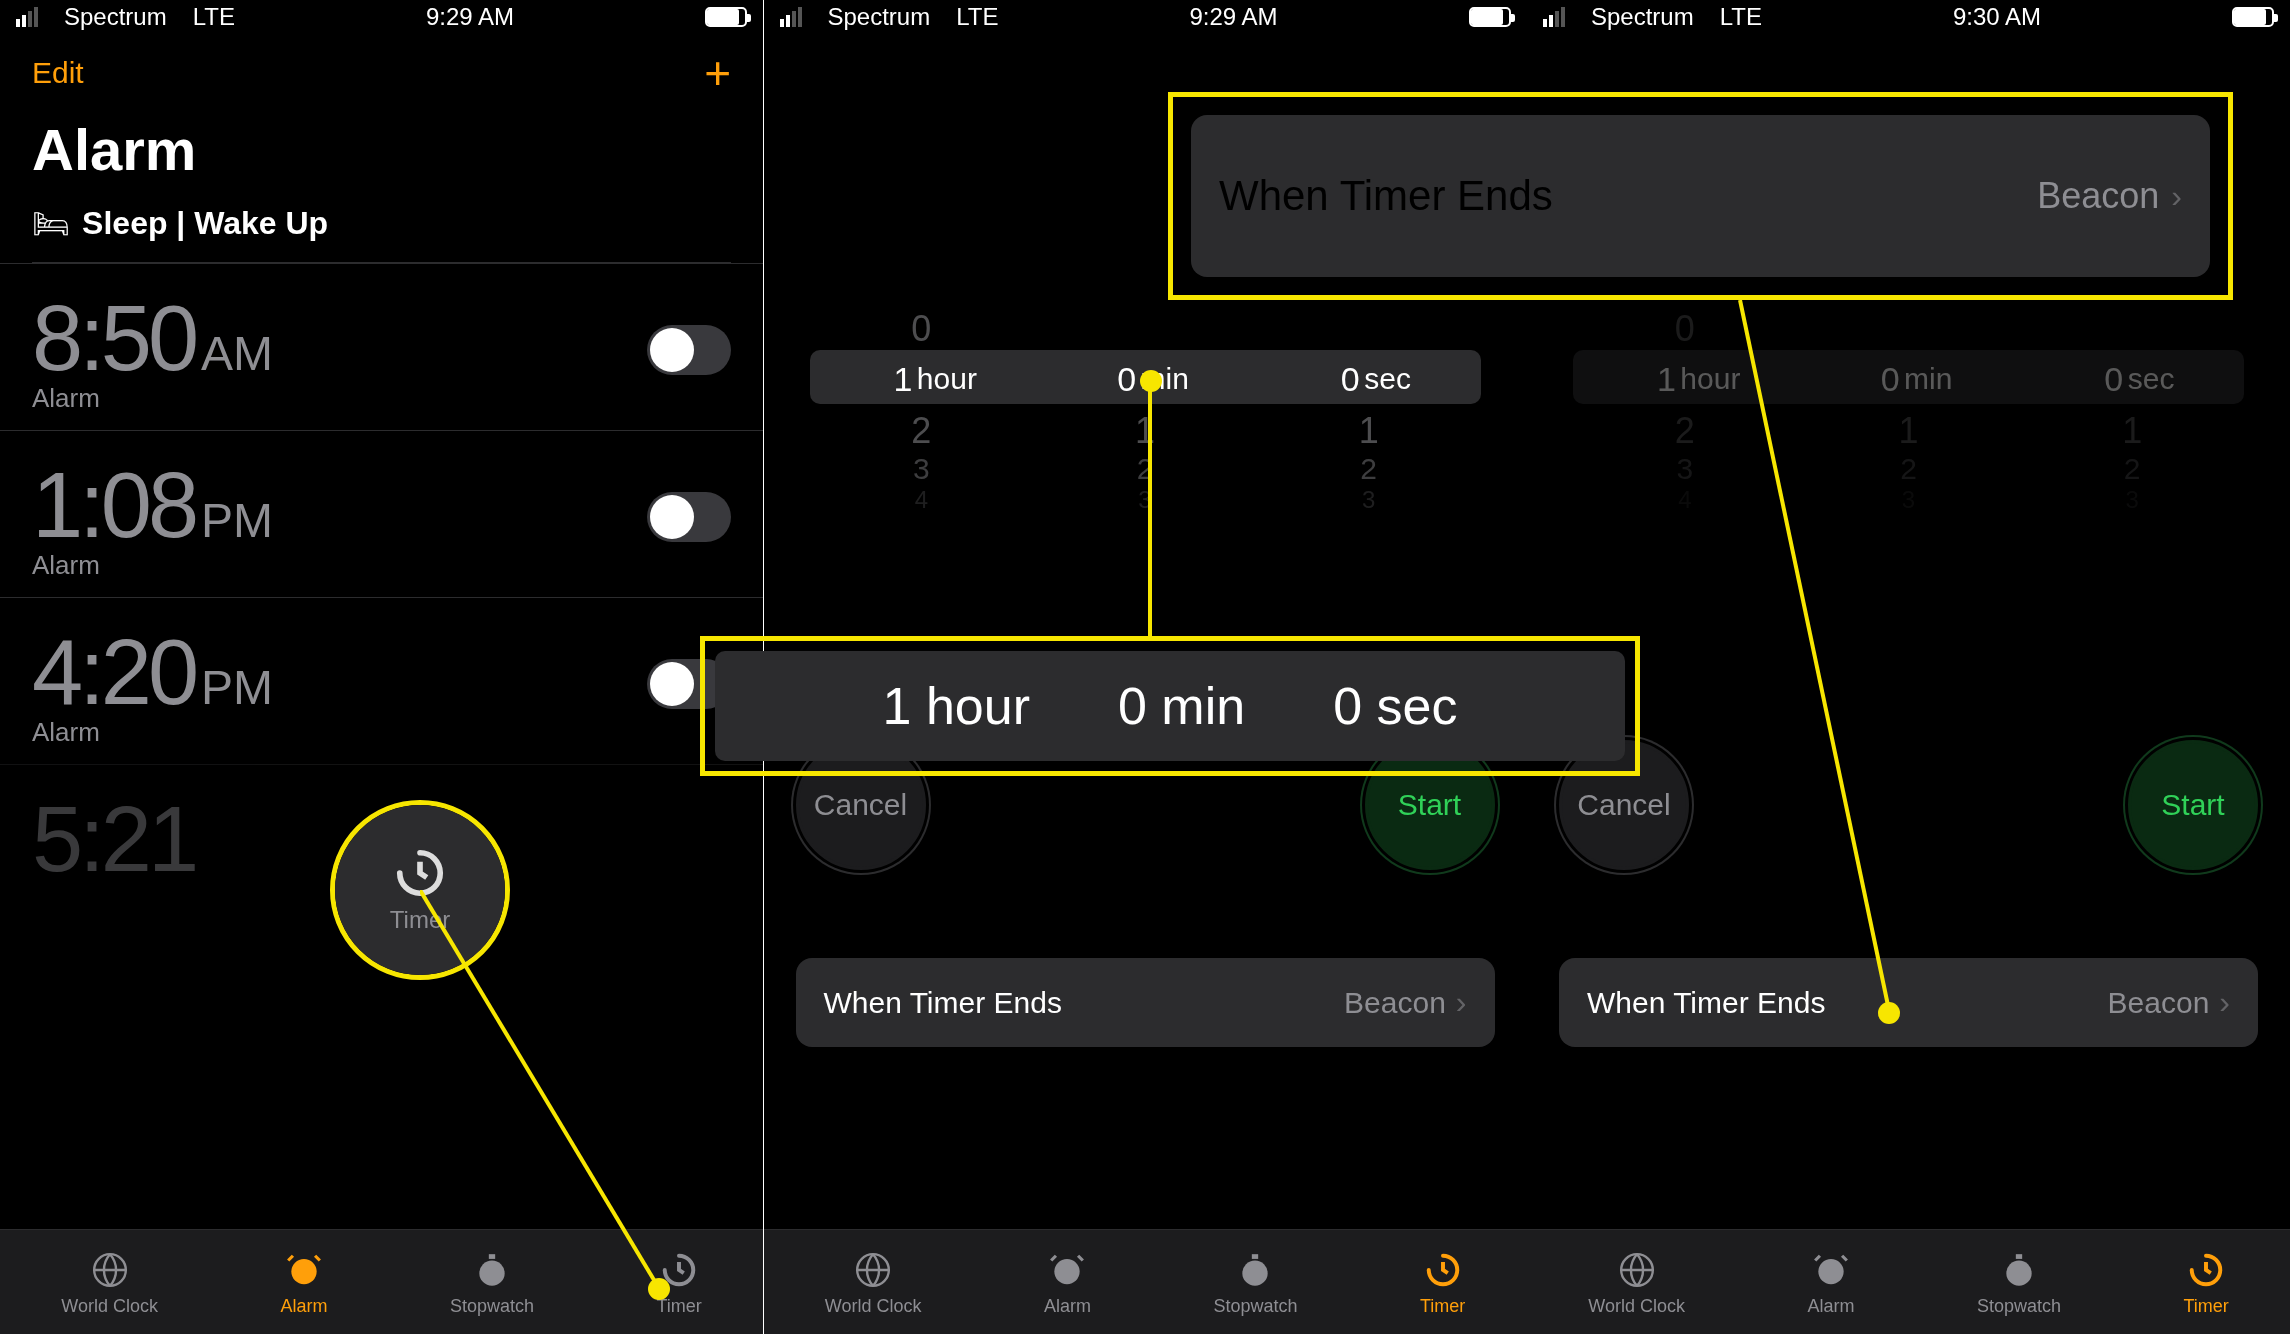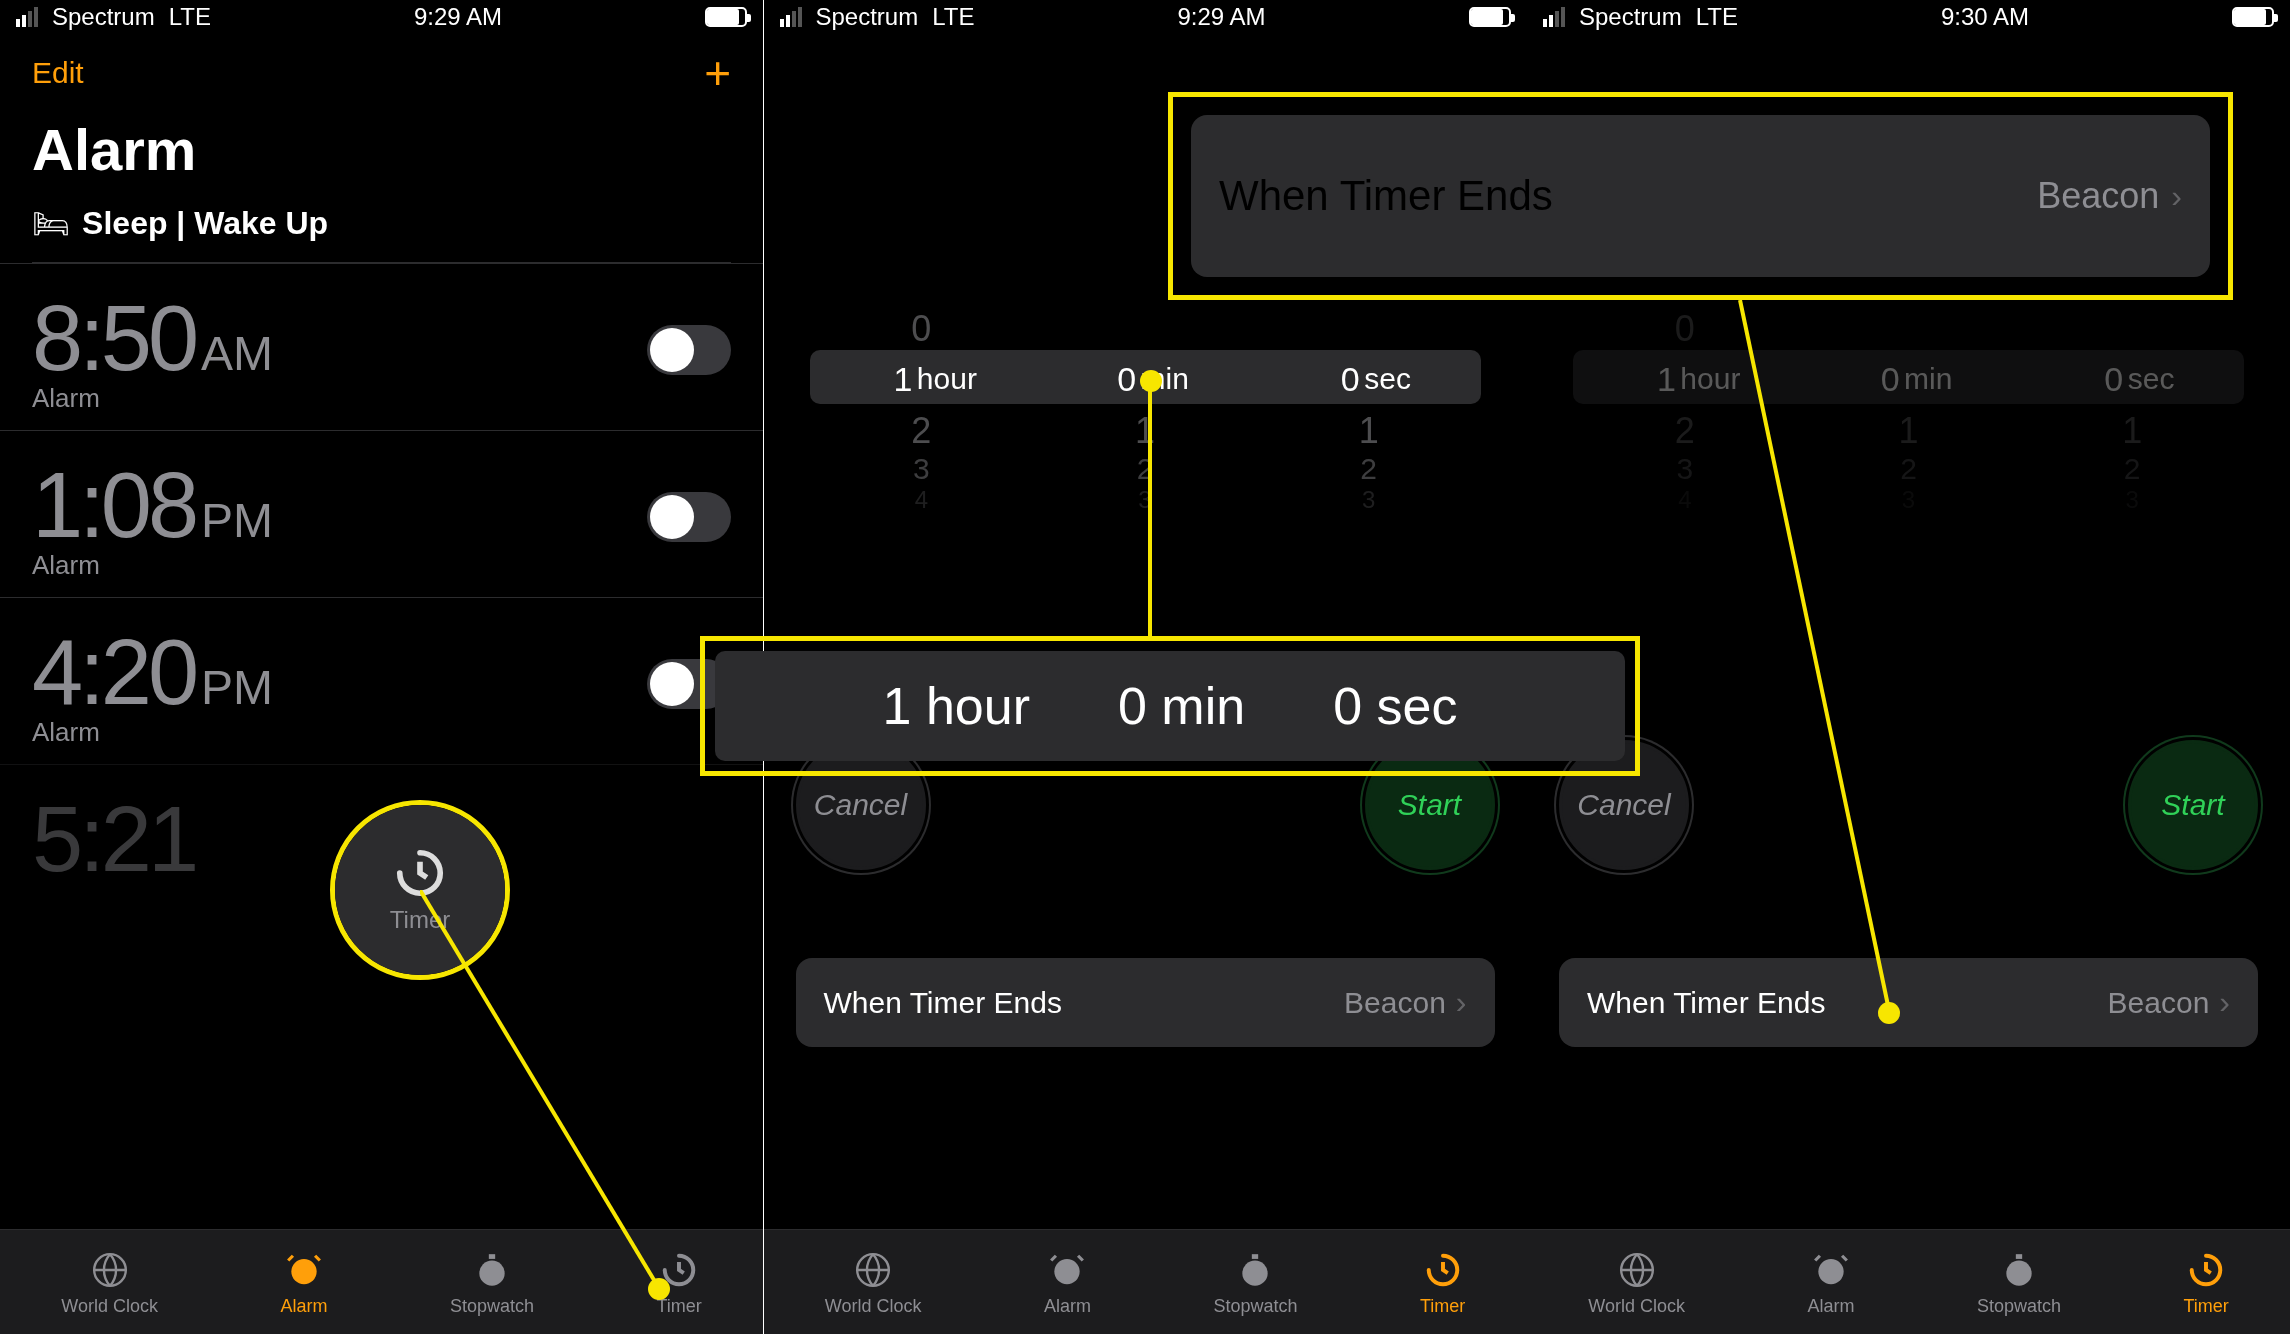--- a/index.html
+++ b/index.html
@@ -24,21 +24,21 @@
   
   .statusbar {
     height: 34px;
     display: flex;
     align-items: center;
     justify-content: space-between;
     padding: 0 16px;
     font-size: 24px;
     font-weight: 500;
   }
-  .sb-left { display: flex; align-items: center; gap: 14px; }
+  .sb-left { display: flex; align-items: center; gap: 26px; }
   .sb-right { display: flex; align-items: center; gap: 10px; }
   .signal-bars { display: flex; align-items: flex-end; gap: 2px; }
   .signal-bars span { width: 4px; background: #fff; display: block; }
   .signal-bars span:nth-child(1) { height: 8px; }
   .signal-bars span:nth-child(2) { height: 12px; }
   .signal-bars span:nth-child(3) { height: 16px; background: #555; }
   .signal-bars span:nth-child(4) { height: 20px; background: #555; }
   .battery {
     width: 42px; height: 20px;
     border: 2px solid #fff; border-radius: 5px;
@@ -127,21 +127,20 @@
 
   .timer-btns {
     position: absolute; top: 740px; left: 32px; right: 32px;
     display: flex; justify-content: space-between;
   }
   .circle-btn {
     width: 130px; height: 130px; border-radius: 50%;
     display: flex; align-items: center; justify-content: center;
     font-size: 30px;
     border: 3px solid;
-    font-style: italic;
   }
   .cancel-btn { background: #1c1c1e; color: #8e8e93; border-color: #1c1c1e; box-shadow: 0 0 0 3px #000, 0 0 0 5px #2c2c2e; }
   .start-btn { background: #0a2a12; color: #30d158; border-color: #0a2a12; box-shadow: 0 0 0 3px #000, 0 0 0 5px #103a1c; }
 
   .when-ends-row {
     position: absolute; top: 958px; left: 32px; right: 32px;
     background: #2c2c2e; border-radius: 16px;
     padding: 26px 28px;
     display: flex; justify-content: space-between; align-items: center;
     font-size: 30px;

